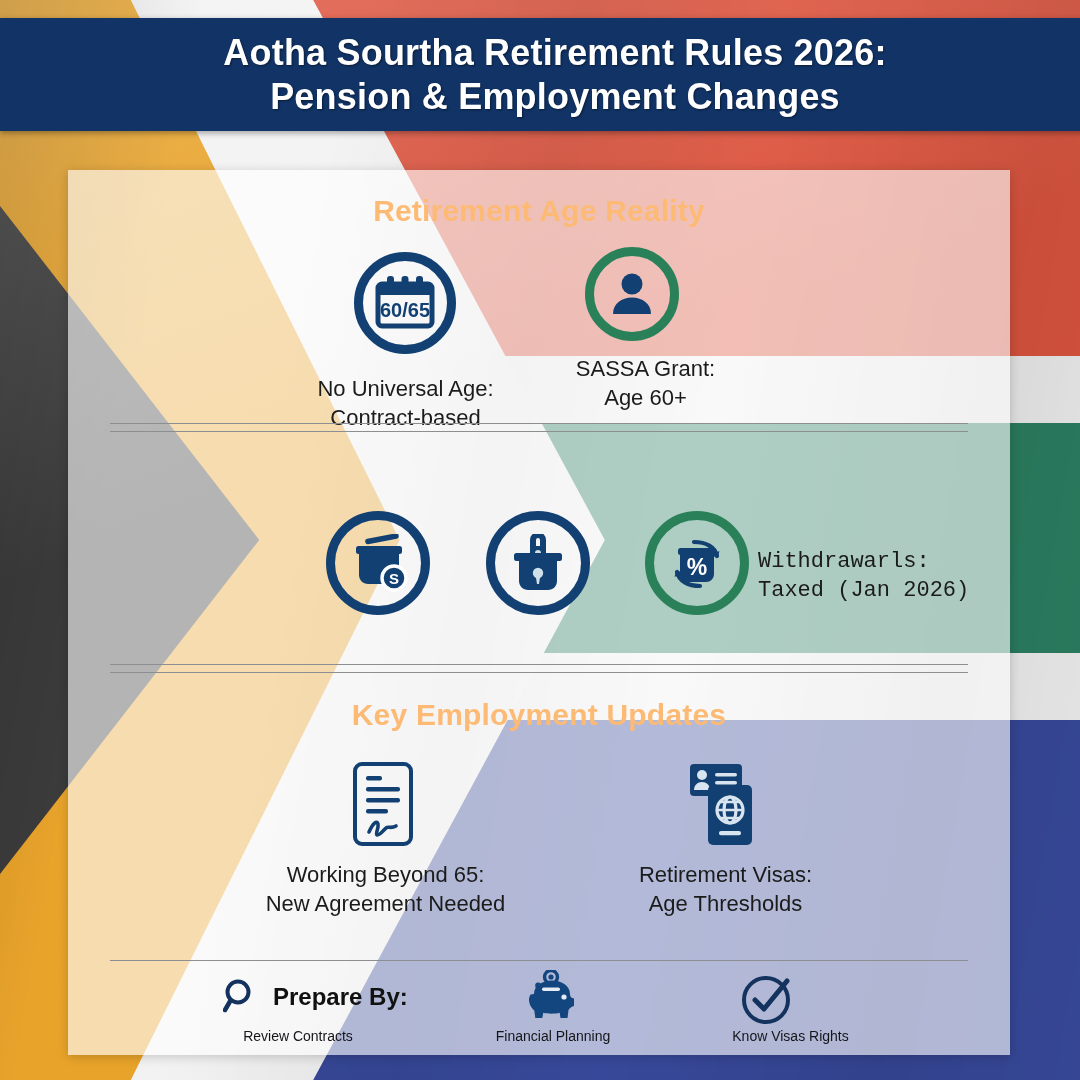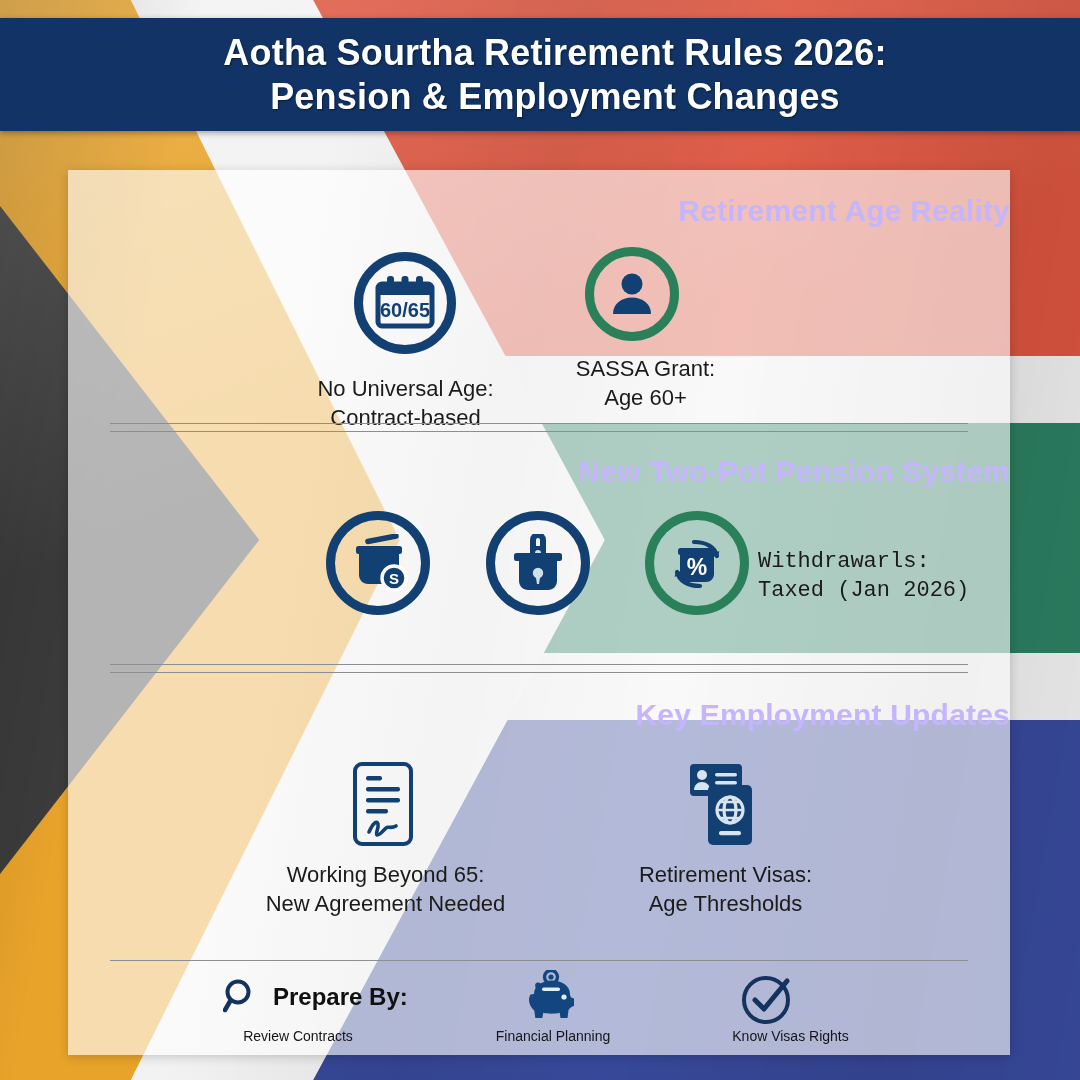--- a/index.html
+++ b/index.html
@@ -77,21 +77,21 @@
 
   
   .panel{
     position:absolute;left:68px;top:170px;width:942px;height:885px;
     background:rgba(255,255,255,.62);
     box-shadow:0 2px 10px rgba(0,0,0,.18);
   }
 
   .section{position:absolute;left:0;width:100%;}
   .sec-head{
-    text-align:right;color:#c4b5fd;font-weight:bold;font-size:30px;
+    text-align:center;color:#fdba74;font-weight:bold;font-size:30px;
     letter-spacing:.2px;
   }
 
   .divider{
     position:absolute;left:42px;width:858px;height:9px;
   }
   .divider i{display:block;height:1px;background:#8b8f92;margin-bottom:7px;}
 
   .cap{
     color:#1b1b1b;font-size:22px;line-height:1.32;text-align:center;
@@ -174,21 +174,20 @@
       <div class="abs cap" style="left:445px;top:160px;width:265px;text-align:center;">SASSA Grant:
 Age 60+</div>
     </div>
 
     <div class="divider" style="top:253px;">
       <i></i>
       <i></i>
     </div>
 
     <div class="section" style="top:285px;height:260px;">
-      <div class="sec-head">New Two-Pot Pension System</div>
 
       <div class="abs ring ring-navy" style="left:258px;top:56px;width:104px;height:104px;">
         <span>
           <svg width="62" height="58" viewBox="0 0 62 58">
             <path d="M12 17h40v24c0 5-4 9-9 9H21c-5 0-9-4-9-9z" fill="#134072"></path>
             <rect x="9" y="12" width="46" height="8" rx="2.5" fill="#134072"></rect>
             <rect x="18" y="2" width="34" height="5.5" rx="2.5" fill="#134072" transform="rotate(-11 35 5)"></rect>
             <circle cx="47" cy="44" r="12" fill="#134072" stroke="#ffffff" stroke-width="3.4"></circle>
             <text x="47" y="50" text-anchor="middle" font-family="Liberation Sans, sans-serif" font-size="15" font-weight="bold" fill="#ffffff">S</text>
           </svg>

